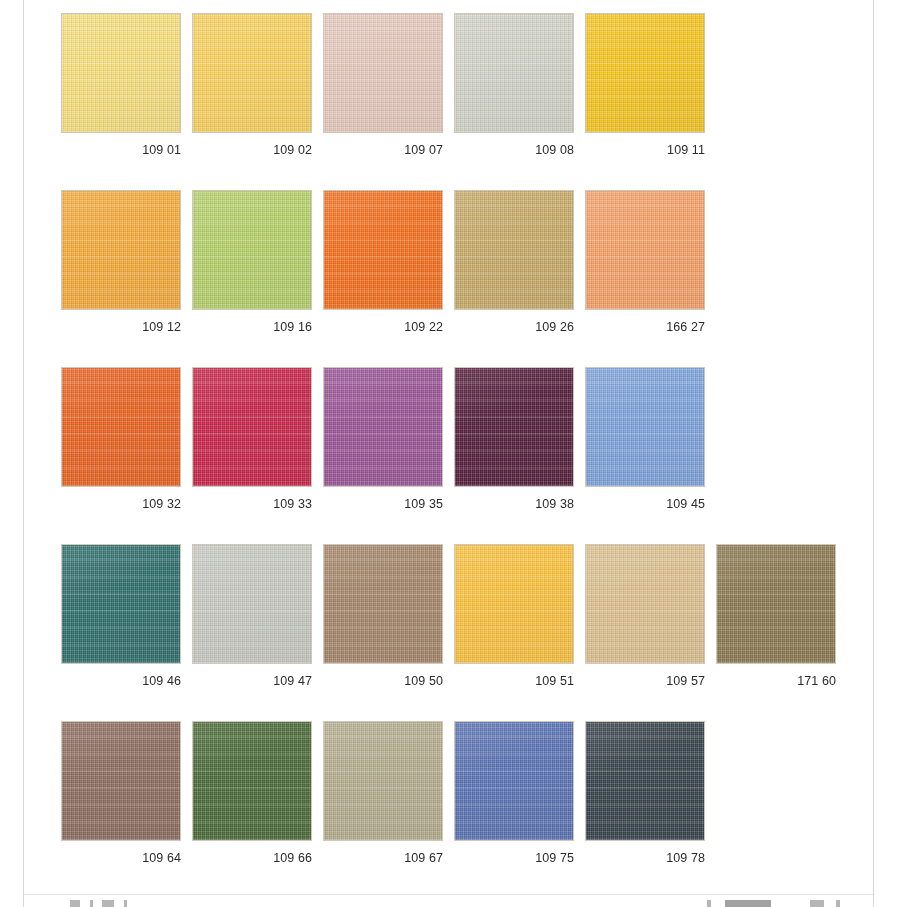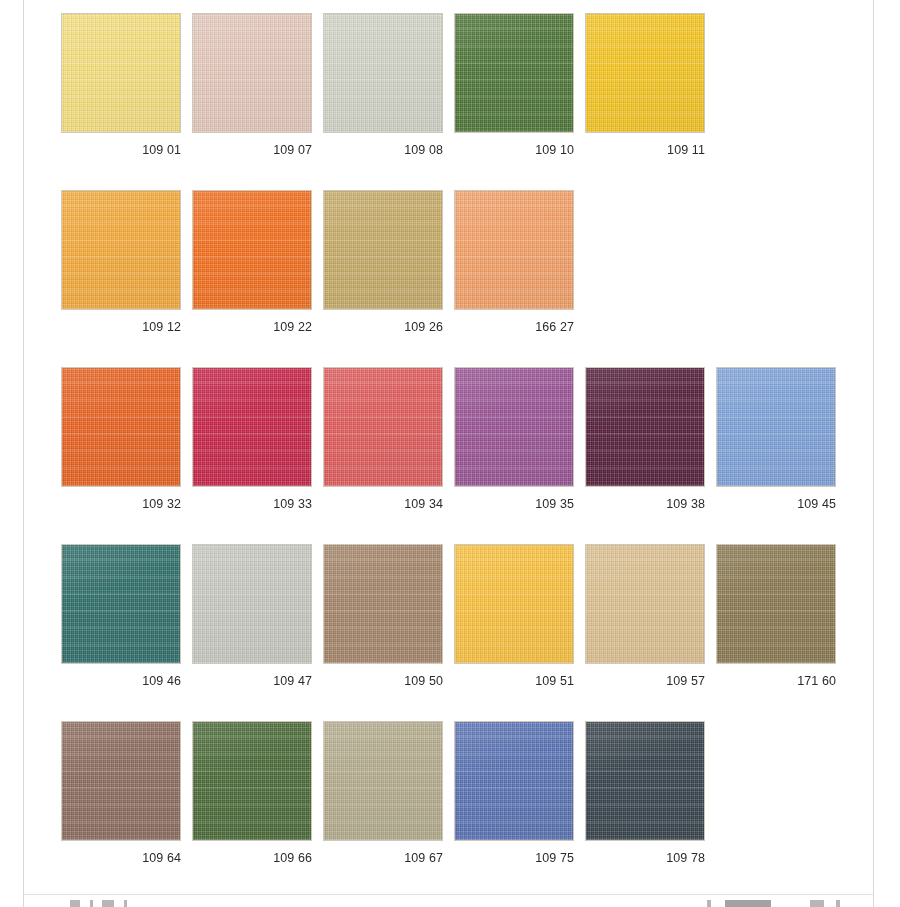--- a/index.html
+++ b/index.html
@@ -139,57 +139,64 @@
   <div id="grid">
       <div class="row">
         <div class="cell">
           <div class="swatch" style="background: rgb(247, 224, 127);">
             <div class="weave"></div>
             <div class="sheen"></div>
           </div>
           <div class="caption">109 01</div>
         </div>
         <div class="cell">
+          <div class="swatch" style="background: rgb(249, 210, 95);">
+            <div class="weave"></div>
+            <div class="sheen"></div>
+          </div>
+          <div class="caption">109 02</div>
+        </div>
+        <div class="cell">
           <div class="swatch" style="background: rgb(230, 201, 189);">
             <div class="weave"></div>
             <div class="sheen"></div>
           </div>
           <div class="caption">109 07</div>
         </div>
         <div class="cell">
           <div class="swatch" style="background: rgb(211, 212, 200);">
             <div class="weave"></div>
             <div class="sheen"></div>
           </div>
           <div class="caption">109 08</div>
         </div>
         <div class="cell">
-          <div class="swatch" style="background: rgb(79, 119, 57);">
-            <div class="weave"></div>
-            <div class="sheen"></div>
-          </div>
-          <div class="caption">109 10</div>
-        </div>
-        <div class="cell">
           <div class="swatch" style="background: rgb(246, 198, 35);">
             <div class="weave"></div>
             <div class="sheen"></div>
           </div>
           <div class="caption">109 11</div>
         </div>
       </div>
       <div class="row">
         <div class="cell">
           <div class="swatch" style="background: rgb(245, 171, 60);">
             <div class="weave"></div>
             <div class="sheen"></div>
           </div>
           <div class="caption">109 12</div>
         </div>
         <div class="cell">
+          <div class="swatch" style="background: rgb(181, 209, 106);">
+            <div class="weave"></div>
+            <div class="sheen"></div>
+          </div>
+          <div class="caption">109 16</div>
+        </div>
+        <div class="cell">
           <div class="swatch" style="background: rgb(244, 112, 31);">
             <div class="weave"></div>
             <div class="sheen"></div>
           </div>
           <div class="caption">109 22</div>
         </div>
         <div class="cell">
           <div class="swatch" style="background: rgb(199, 171, 104);">
             <div class="weave"></div>
             <div class="sheen"></div>
@@ -211,27 +218,20 @@
             <div class="sheen"></div>
           </div>
           <div class="caption">109 32</div>
         </div>
         <div class="cell">
           <div class="swatch" style="background: rgb(200, 38, 74);">
             <div class="weave"></div>
             <div class="sheen"></div>
           </div>
           <div class="caption">109 33</div>
-        </div>
-        <div class="cell">
-          <div class="swatch" style="background: rgb(224, 92, 92);">
-            <div class="weave"></div>
-            <div class="sheen"></div>
-          </div>
-          <div class="caption">109 34</div>
         </div>
         <div class="cell">
           <div class="swatch" style="background: rgb(154, 85, 150);">
             <div class="weave"></div>
             <div class="sheen"></div>
           </div>
           <div class="caption">109 35</div>
         </div>
         <div class="cell">
           <div class="swatch" style="background: rgb(86, 32, 60);">

